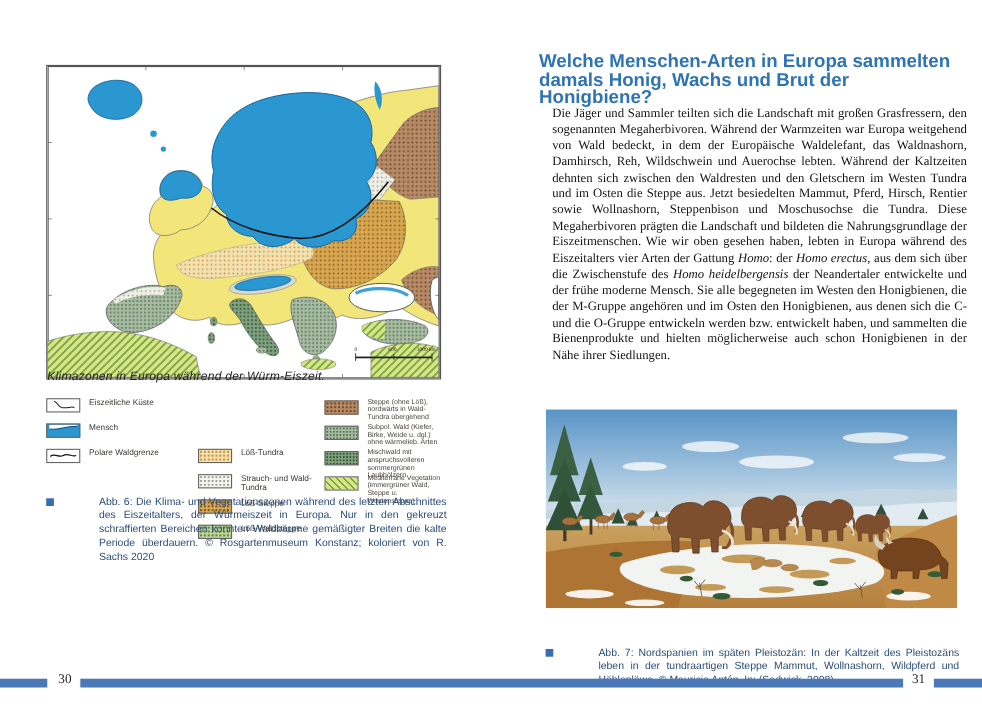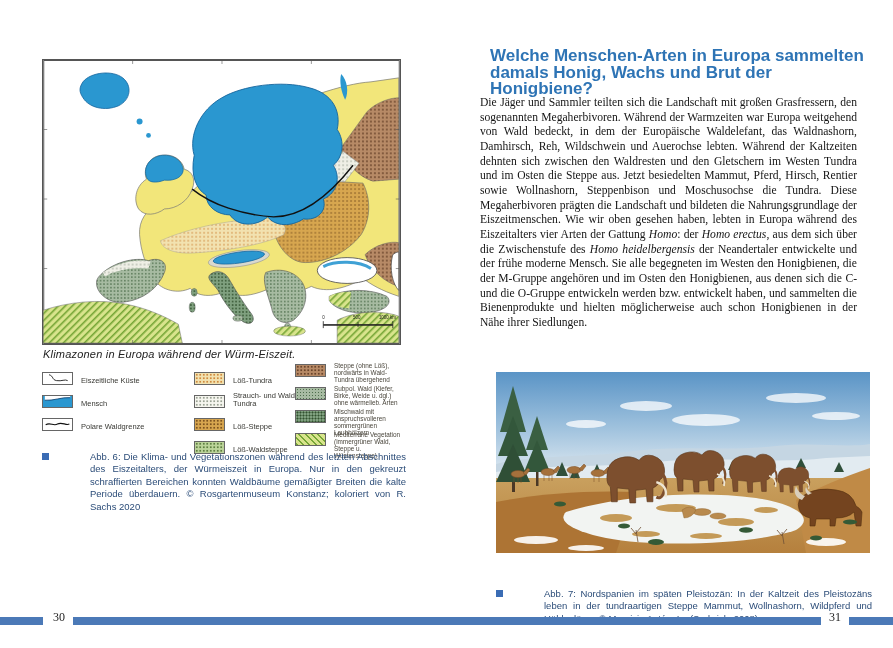--- a/index.html
+++ b/index.html
@@ -3,28 +3,28 @@
 <meta charset="utf-8">
 <style>
   html,body{margin:0;padding:0;background:#ffffff;}
   #spread{position:relative;width:893px;height:648px;background:#ffffff;overflow:hidden;
           font-family:"Liberation Sans",sans-serif;}
 
   
   #map-figure{position:absolute;left:42px;top:59px;width:359px;height:286px;
               border:1px solid #555;background:#fff;box-sizing:border-box;}
   #map-figure svg{display:block;width:100%;height:100%;}
-  #map-title{position:absolute;left:43px;top:348px;width:360px;
+  #map-title{position:absolute;left:43px;top:336px;width:360px;
              font-style:italic;font-size:11px;color:#222;letter-spacing:.2px;}
   #legend{position:absolute;left:42px;top:362px;width:362px;}
   .lg-col{position:absolute;top:0;}
   .lg-col1{left:0;width:136px;}
-  .lg-col2{left:152px;width:114px;}
+  .lg-col2{left:138px;width:114px;margin-top:46px;}
   .lg-col3{left:253px;width:109px;}
-  .lg-row{display:flex;align-items:flex-end;height:23px;}
+  .lg-row{display:flex;align-items:flex-start;height:23px;}
   .lg-col3 .lg-row{align-items:flex-start;}
   .sw{width:31px;height:13px;border:1px solid #666;box-sizing:border-box;flex:0 0 auto;
       background:#fff;position:relative;overflow:hidden;}
   .lg-col3 .sw{margin-top:2px;}
   .lg-label{margin-left:8px;font-size:7.5px;line-height:8px;color:#3a3a35;}
   .lg-col3 .lg-label{font-size:6.4px;line-height:7px;color:#4a463c;}
   .sw svg{position:absolute;left:0;top:0;width:100%;height:100%;}
   .sw-frost{background:#f2e67a;}
   .sw-landeis{background:#2a97d0;}
   .sw-loess-tundra{background-color:#f2e2b0;background-image:radial-gradient(#d08a3e 0.8px,rgba(0,0,0,0) 1px);background-size:3.5px 3.5px;}
@@ -38,21 +38,21 @@
 
   .caption{display:flex;color:#2b4c78;font-size:9.5px;line-height:12.4px;gap:34px;}
   .cap-bullet{flex:0 0 auto;width:7px;height:7px;background:#3a6cb4;margin:2px 7px 0 0;}
   .cap-text{text-align:justify;}
   #caption-left{position:absolute;left:42px;top:451px;width:364px;}
   #caption-right{position:absolute;left:496px;top:588px;width:376px;}
 
   
   #heading{position:absolute;left:490px;top:48px;width:380px;
            font-size:17px;font-weight:bold;line-height:16.5px;color:#2e74b5;}
-  #body-text{position:absolute;left:480px;top:96px;width:377px;
+  #body-text{position:absolute;left:502px;top:96px;width:377px;
              font-family:"Liberation Serif",serif;font-size:11.6px;line-height:14.65px;
              text-align:justify;color:#141414;}
   #scene-figure{position:absolute;left:496px;top:372px;width:374px;height:181px;overflow:hidden;}
   #scene-figure svg{display:block;width:100%;height:100%;}
 
   
   .footer-bar{position:absolute;top:617px;height:8px;background:#4b79b7;}
   #bar-left{left:0;width:43px;}
   #bar-center{left:73px;width:748px;}
   #bar-right{left:849px;width:44px;}

